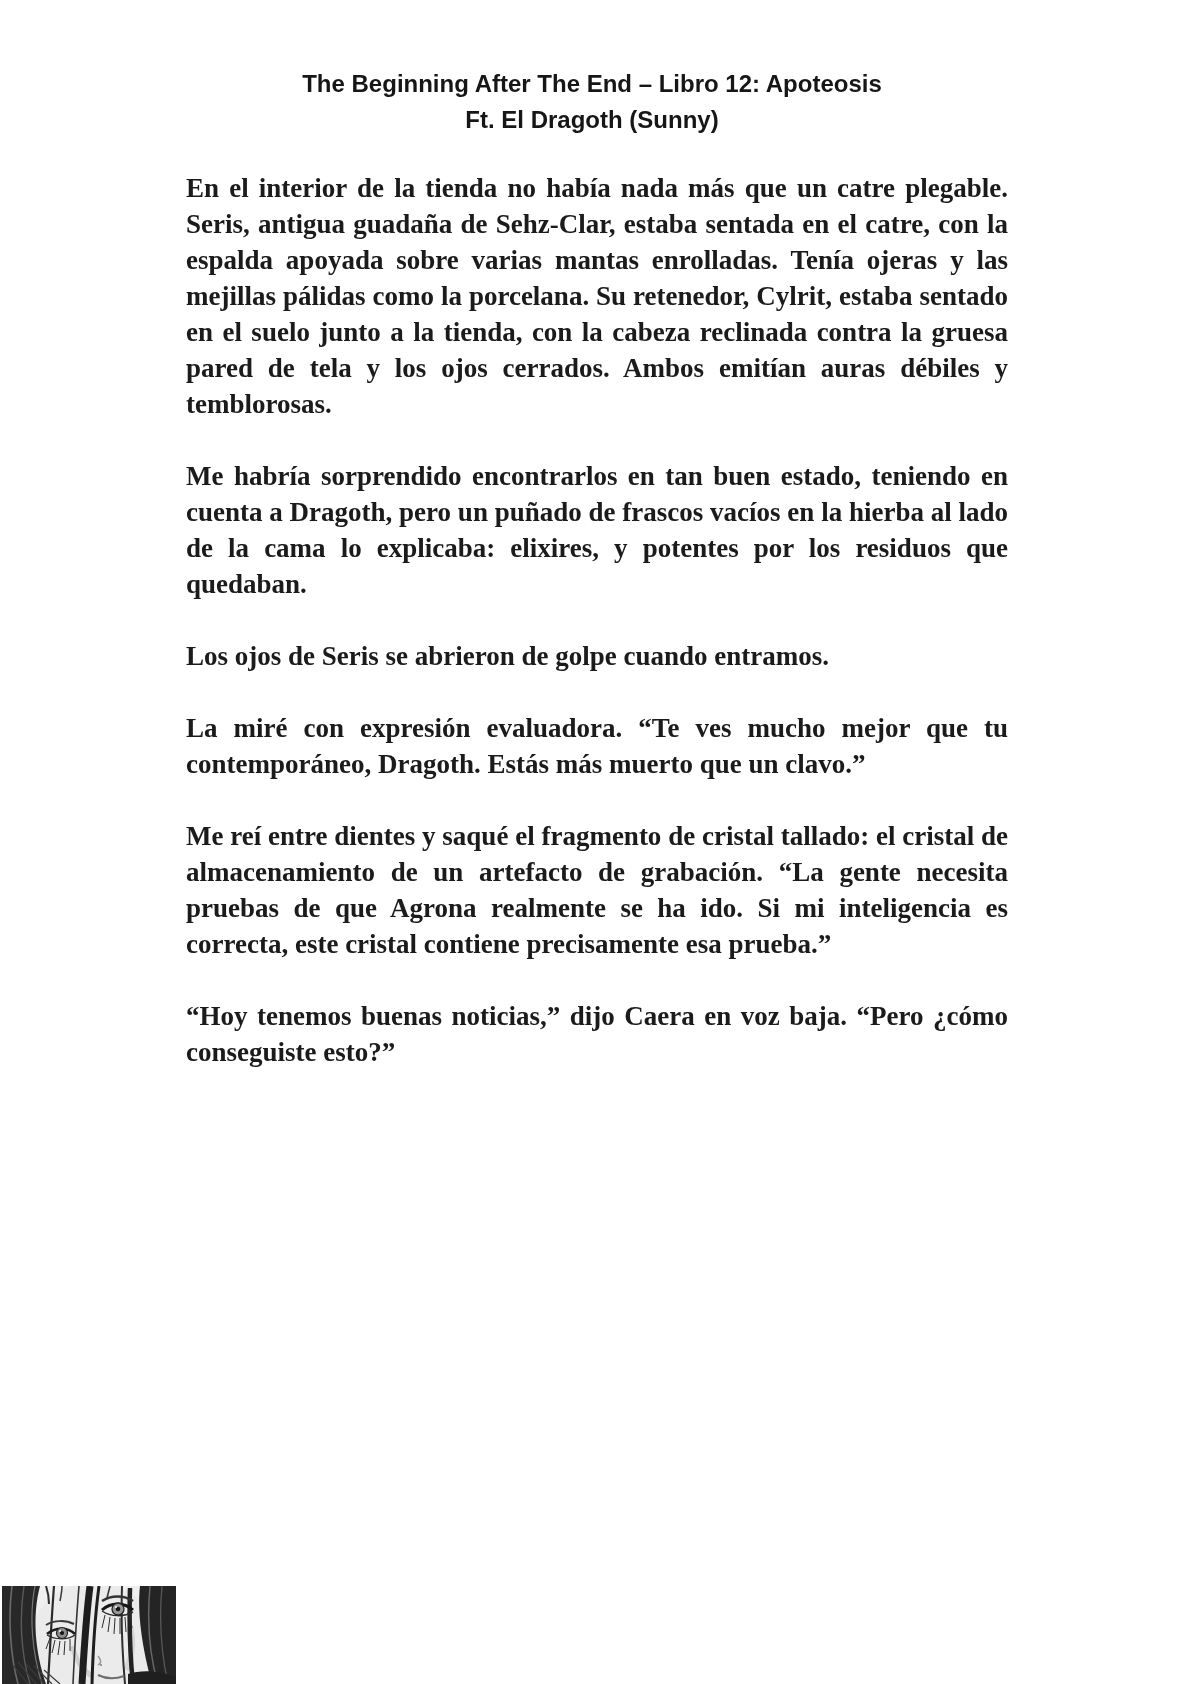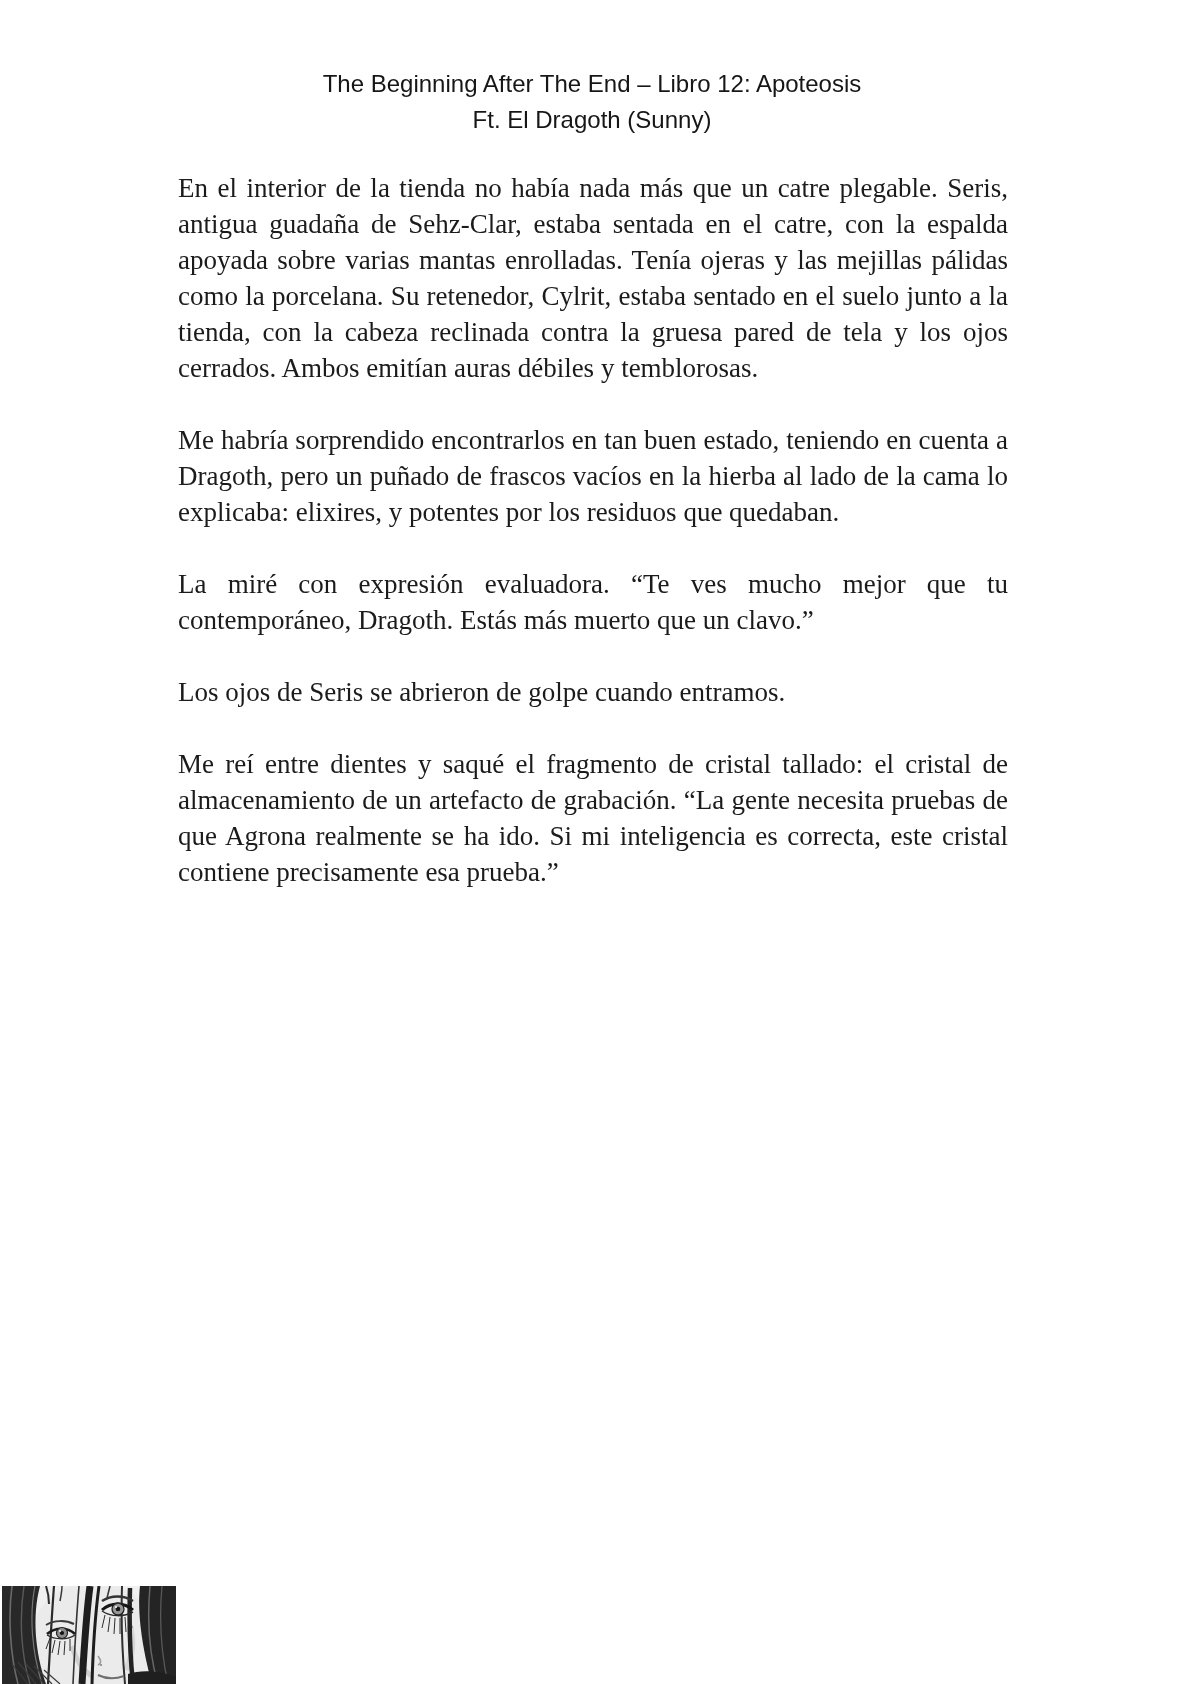--- a/index.html
+++ b/index.html
@@ -18,36 +18,37 @@
   }
   .title-block {
     position: absolute;
     top: 66px;
     left: 170px;
     width: 844px;
     text-align: center;
     font-family: "Liberation Sans", sans-serif;
     font-size: 24px;
     line-height: 36px;
-    font-weight: 400;
+    font-weight: 700;
     color: #161616;
   }
   .body-block {
     position: absolute;
     top: 170px;
     left: 170px;
     width: 838px;
     font-family: "Liberation Serif", serif;
     font-size: 27px;
     line-height: 36px;
     color: #1b1b1b;
   }
   .body-block p {
-    margin: 0 0 36px 8px;
+    margin: 0 0 36px 16px;
     text-align: justify;
+    font-weight: bold;
   }
   .body-block p:last-child {
     margin-bottom: 0;
   }
   .footer-art {
     position: absolute;
     left: 2px;
     top: 1586px;
     width: 174px;
     height: 98px;
@@ -64,23 +65,24 @@
 <div class="page">
 
   <div class="title-block">
     <div>The Beginning After The End – Libro 12: Apoteosis</div>
     <div>Ft. El Dragoth (Sunny)</div>
   </div>
 
   <div class="body-block">
     <p>En el interior de la tienda no había nada más que un catre plegable. Seris, antigua guadaña de Sehz-Clar, estaba sentada en el catre, con la espalda apoyada sobre varias mantas enrolladas. Tenía ojeras y las mejillas pálidas como la porcelana. Su retenedor, Cylrit, estaba sentado en el suelo junto a la tienda, con la cabeza reclinada contra la gruesa pared de tela y los ojos cerrados. Ambos emitían auras débiles y temblorosas.</p>
     <p>Me habría sorprendido encontrarlos en tan buen estado, teniendo en cuenta a Dragoth, pero un puñado de frascos vacíos en la hierba al lado de la cama lo explicaba: elixires, y potentes por los residuos que quedaban.</p>
+    <p>Los ojos de Seris se abrieron de golpe cuando entramos.</p>
     <p>La miré con expresión evaluadora. “Te ves mucho mejor que tu contemporáneo, Dragoth. Estás más muerto que un clavo.”</p>
-    <p>Los ojos de Seris se abrieron de golpe cuando entramos.</p>
     <p>Me reí entre dientes y saqué el fragmento de cristal tallado: el cristal de almacenamiento de un artefacto de grabación. “La gente necesita pruebas de que Agrona realmente se ha ido. Si mi inteligencia es correcta, este cristal contiene precisamente esa prueba.”</p>
+    <p>“Hoy tenemos buenas noticias,” dijo Caera en voz baja. “Pero ¿cómo conseguiste esto?”</p>
   </div>
 
   <div class="footer-art">
     <svg viewBox="0 0 174 98" preserveAspectRatio="none">
 
       <rect x="0" y="0" width="174" height="98" fill="#f0f0f0"></rect>
       <ellipse cx="92" cy="56" rx="64" ry="60" fill="#ebebeb"></ellipse>
 
       <path d="M70,60 C74,74 80,84 90,90" stroke="#cfcfcf" stroke-width="5" fill="none"></path>
       <path d="M128,40 C132,56 130,72 124,84" stroke="#d6d6d6" stroke-width="6" fill="none"></path>

